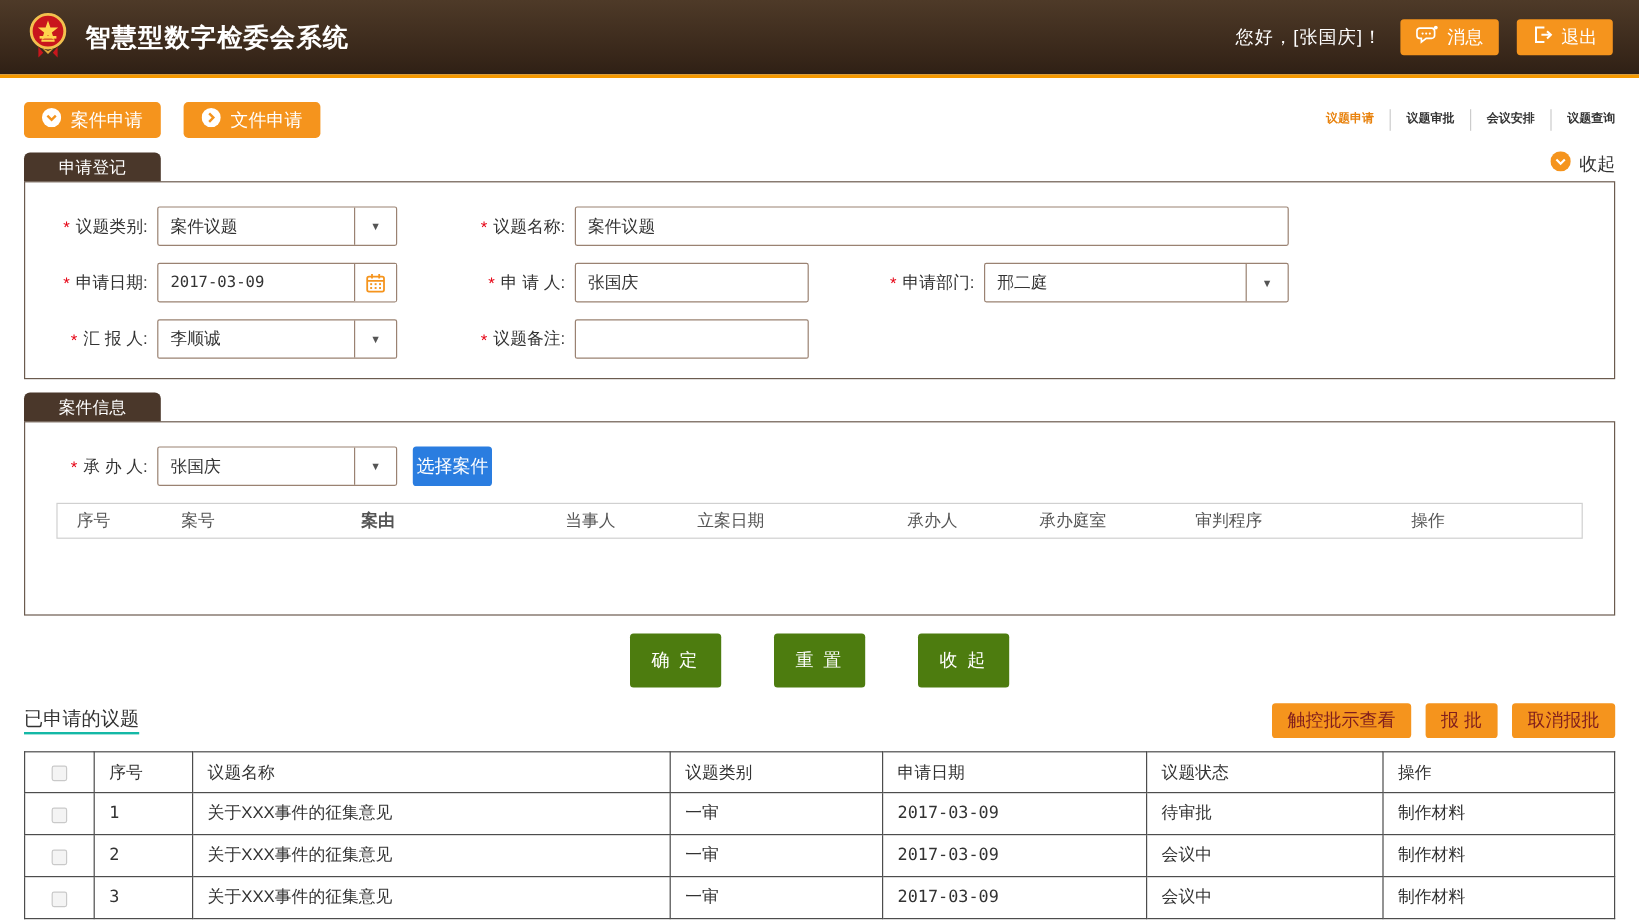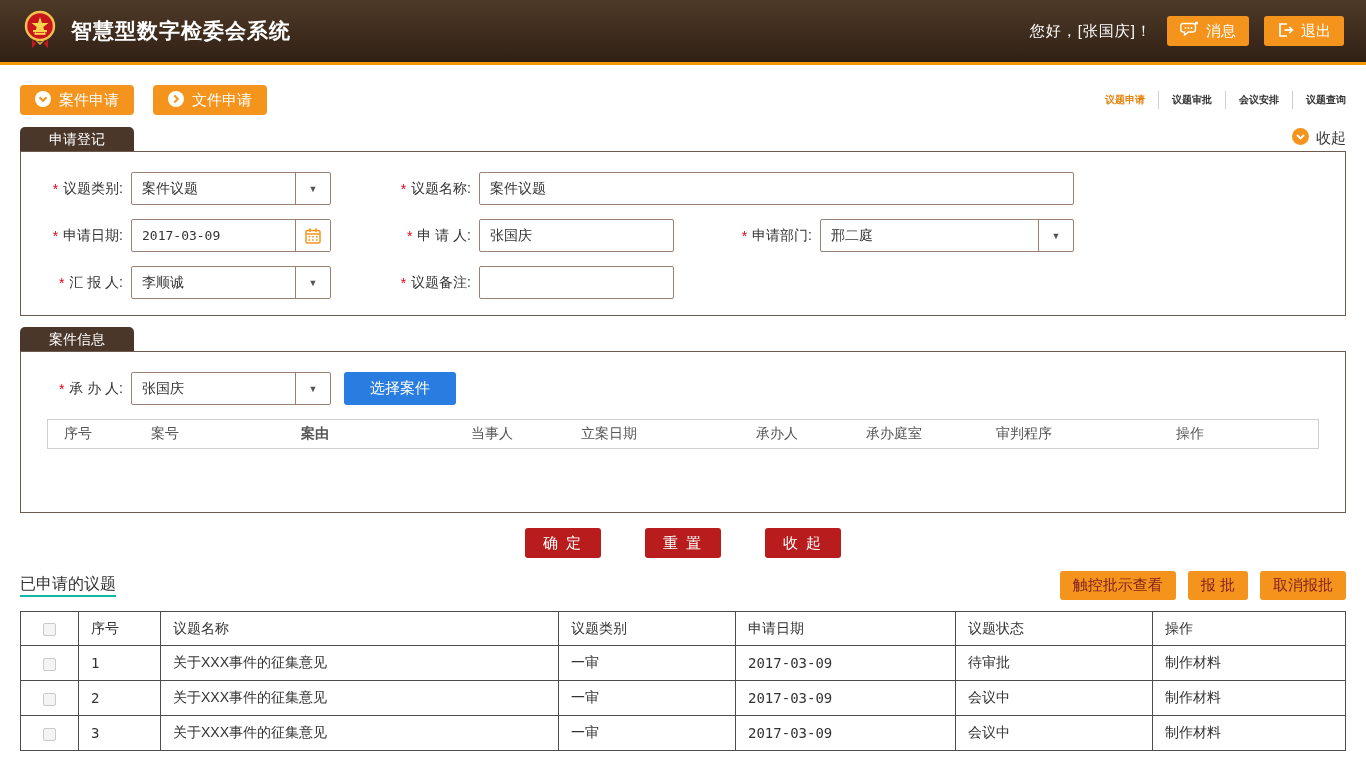--- a/index.html
+++ b/index.html
@@ -29,21 +29,21 @@
   .nav-tab { padding:0 13px; border-right:1px solid #ccc; cursor:pointer; line-height:18px; }
   .nav-tab:last-child { border-right:none; padding-right:0; }
   .nav-tab.active { color:#e8830f; }
 
   
   .tab-row { margin-top:12px; display:flex; justify-content:space-between; align-items:flex-end; height:24px; }
   .tab-row.second { margin-top:11px; }
   .panel-tab { background:#4a372a; color:#fff; height:24px; line-height:24px; padding:0 29px;
     border-radius:5px 5px 0 0; font-size:14px; }
   .collapse-link { display:flex; align-items:center; gap:7px; font-size:15px; color:#333;
-    cursor:pointer; margin-bottom:3px; }
+    cursor:pointer; margin-bottom:3px;font-family:Liberation Serif, serif; }
   .panel { border:1px solid #6b5b4f; background:#fff; padding:6px 0 0 0; }
   .panel.p1 { height:165px; }
   .panel.p2 { height:162px; }
 
   .form-row { display:flex; align-items:center; height:33px; margin-top:14px; }
   .f-label { display:flex; justify-content:flex-end; align-items:center; gap:5px; padding-right:8px;
     font-size:14px; color:#333; white-space:pre; }
   .req { color:#e60012; }
   .w1 { width:110px; } .w2 { width:148px; } .w3 { width:146px; }
 
@@ -53,39 +53,39 @@
   .select-arrow { width:35px; height:100%; border-left:1px solid #9a8272; display:flex;
     align-items:center; justify-content:center; color:#555; font-size:9px; cursor:pointer; }
   .text-input input { border:none; outline:none; width:100%; height:100%; padding:0 10px;
     font-size:14px; color:#333; background:transparent; font-family:inherit; }
   .mono, .mono input { font-family:"DejaVu Sans Mono",monospace; font-size:13px; }
   .sw-200 { width:200px; } .tw-595 { width:595px; } .tw-195 { width:195px; } .sw-254 { width:254px; }
   .cal-btn { width:35px; height:100%; border-left:1px solid #9a8272; display:flex; align-items:center;
     justify-content:center; cursor:pointer; background:#fff; }
 
   .blue-btn { background:#2a7de0; color:#fff; border:none; border-radius:3px; height:33px;
-    padding:0 26px; font-size:15px; margin-left:13px; cursor:pointer; font-family:inherit; }
+    padding:0 3px; font-size:15px; margin-left:13px; cursor:pointer; font-family:inherit; }
 
   
   .case-th-row { display:flex; height:30px; align-items:center; border:1px solid #d0d0d0;
     margin:14px 26px 0; color:#555; font-size:14px; }
   .case-th { text-align:left; }
   .case-th:nth-child(1){ width:103px; padding-left:16px; }
   .case-th:nth-child(2){ width:150px; }
   .case-th:nth-child(3){ width:170px;font-weight:bold; }
   .case-th:nth-child(4){ width:110px; }
   .case-th:nth-child(5){ width:175px; }
   .case-th:nth-child(6){ width:110px; }
   .case-th:nth-child(7){ width:130px; }
   .case-th:nth-child(8){ width:180px; }
   .case-th:nth-child(9){ flex:1; }
 
   
   .center-row { display:flex; justify-content:center; gap:44px; margin-top:15px; }
-  .center-btn { width:76px; height:30px; background:#b91c1c; color:#fff; border:none; border-radius:3px;
+  .center-btn { width:76px; height:45px; background:#4d7c0f; color:#fff; border:none; border-radius:3px;
     font-size:15px; letter-spacing:2px; cursor:pointer; font-family:inherit; }
 
   
   .applied-row { display:flex; justify-content:space-between; align-items:center; margin-top:13px; }
   .applied-title { font-size:16px; color:#333; border-bottom:2px solid #14b8a6; padding-bottom:0; }
   .applied-btns { display:flex; gap:12px; }
   .applied-btn { background:#f5941d; color:#7f1d1d; border:none; border-radius:3px; height:29px;
     padding:0 13px; font-size:15px; cursor:pointer; font-family:inherit; }
 
   

